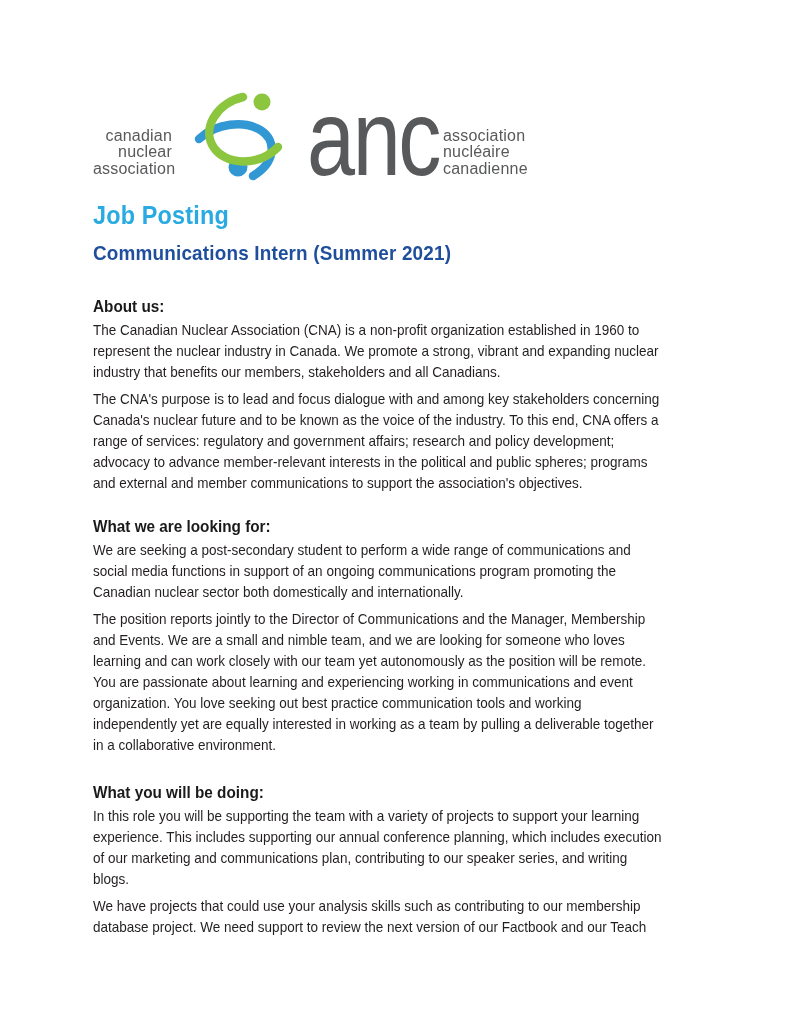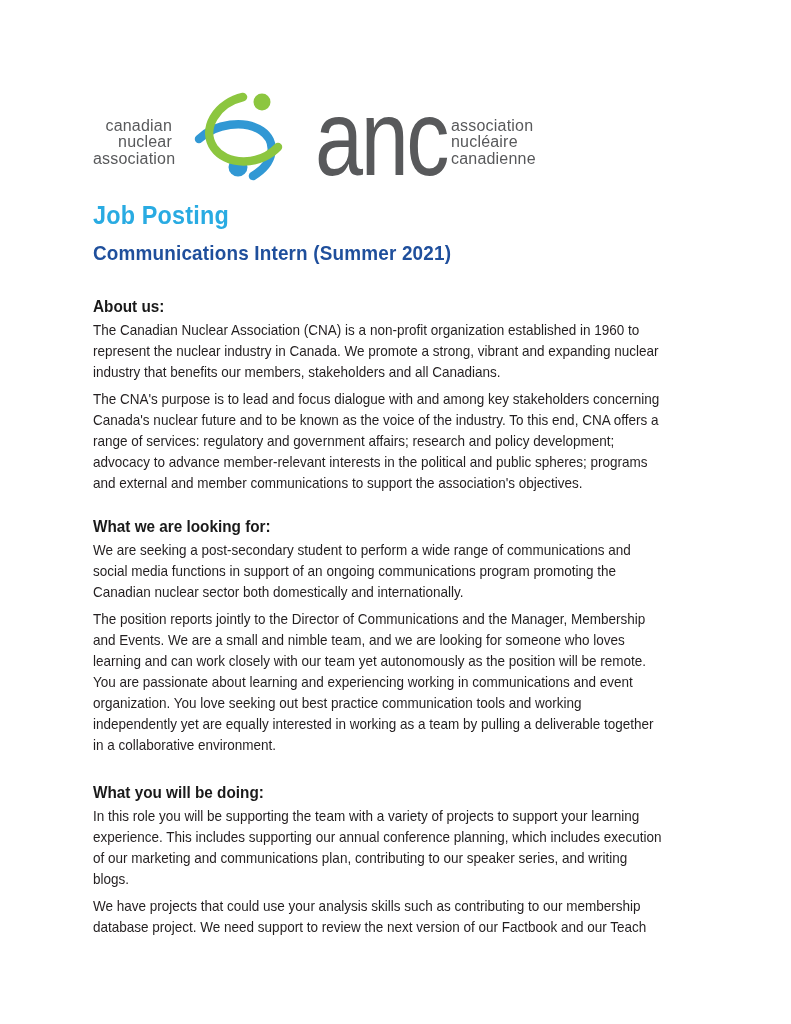--- a/index.html
+++ b/index.html
@@ -12,27 +12,27 @@
   .page{width:791px;height:1024px;background:#ffffff;position:relative;}
 
   
   .logo-row{
     display:flex;align-items:center;
     margin:90px 0 0 93px;height:95px;
   }
   .logo-side-text{
     font-size:16px;line-height:16.5px;color:#58595b;
     letter-spacing:0.2px;font-weight:500;
-    white-space:pre-line;position:relative;top:5px;
+    white-space:pre-line;position:relative;top:15px;
   }
   .logo-left{width:79px;text-align:right;}
   .logo-right{margin-left:14px;text-align:left;}
   .big-wrap{height:60px;overflow:visible;}
   .big-wrap.cna{margin-left:9px;width:143px;}
-  .big-wrap.anc{margin-left:8px;width:122px;}
+  .big-wrap.anc{width:122px;}
   .logo-big{
     display:inline-block;white-space:nowrap;
     font-size:108px;line-height:60px;font-weight:400;
     color:#58595b;letter-spacing:-3px;
     transform:scaleX(0.80);transform-origin:0 50%;
   }
   .atom-icon{margin-left:17px;width:118px;height:95px;flex:0 0 auto;}
 
   
   .content{

